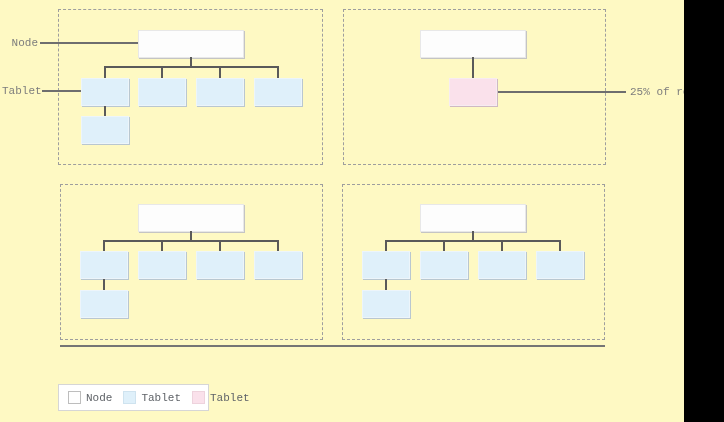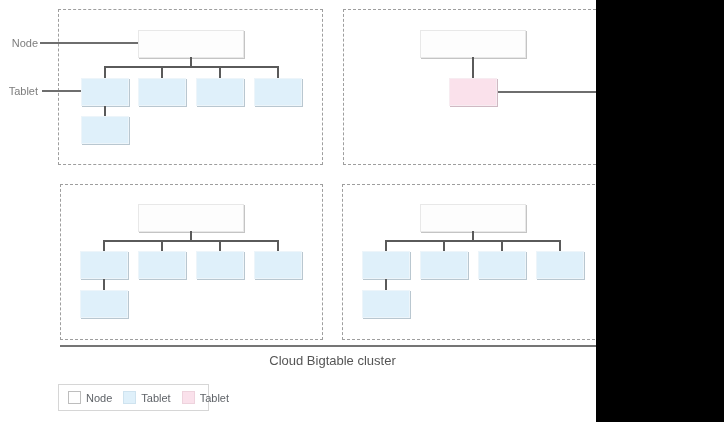--- a/index.html
+++ b/index.html
@@ -1,17 +1,17 @@
 <!DOCTYPE html>
 <html><head>
 <meta charset="utf-8">
 <style>
   html,body{margin:0;padding:0;background:#000;}
-  #stage{position:relative;width:596px;height:422px;background:#ffffff;overflow:hidden;
-         font-family:Liberation Sans, sans-serif;}
+  #stage{position:relative;width:684px;height:422px;background:#fef9c3;overflow:hidden;
+         font-family:Liberation Mono, monospace;}
   .q{position:absolute;border:1px dashed #9e9e9e;background:transparent;}
   .node{position:absolute;width:106px;height:28px;background:#fdfdfd;
         border:1px solid #e8e8e8;box-shadow:1px 1px 0 #c4c4c4;box-sizing:border-box;}
   .tab{position:absolute;width:48px;height:28px;background:#dff0fa;
        border:1px solid #edf5fa;box-shadow:1px 1px 0 #b9c7d0;box-sizing:border-box;}
   .tab.pink{background:#fae1eb;border-color:#f7ecf1;box-shadow:1px 1px 0 #cfb9c3;}
   .tl{position:absolute;background:#5a5a5a;}
   .ld{position:absolute;background:#6e6e6e;height:2px;}
   .lbl{position:absolute;color:#7d7d7d;font-size:11px;line-height:12px;white-space:nowrap;}
   .lbl.r{text-align:right;}
@@ -87,21 +87,20 @@
   <div class="lbl r" style="left:6px;top:37px;width:32px;">Node</div>
   <div class="ld" style="left:40px;top:42px;width:98px;"></div>
 
   <div class="lbl r" style="left:2px;top:85px;width:36px;">Tablet</div>
   <div class="ld" style="left:42px;top:90px;width:39px;"></div>
 
   <div class="ld" style="left:498px;top:91px;width:128px;"></div>
   <div class="lbl" style="left:630px;top:86px;">25% of read volume</div>
 
   <div class="baseline"></div>
-  <div class="cluster-title">Cloud Bigtable cluster</div>
 
   <div class="legend">
     <div class="li">
       <div class="sw white"></div>
       <span>Node</span>
     </div>
     <div class="li">
       <div class="sw blue"></div>
       <span>Tablet</span>
     </div>

